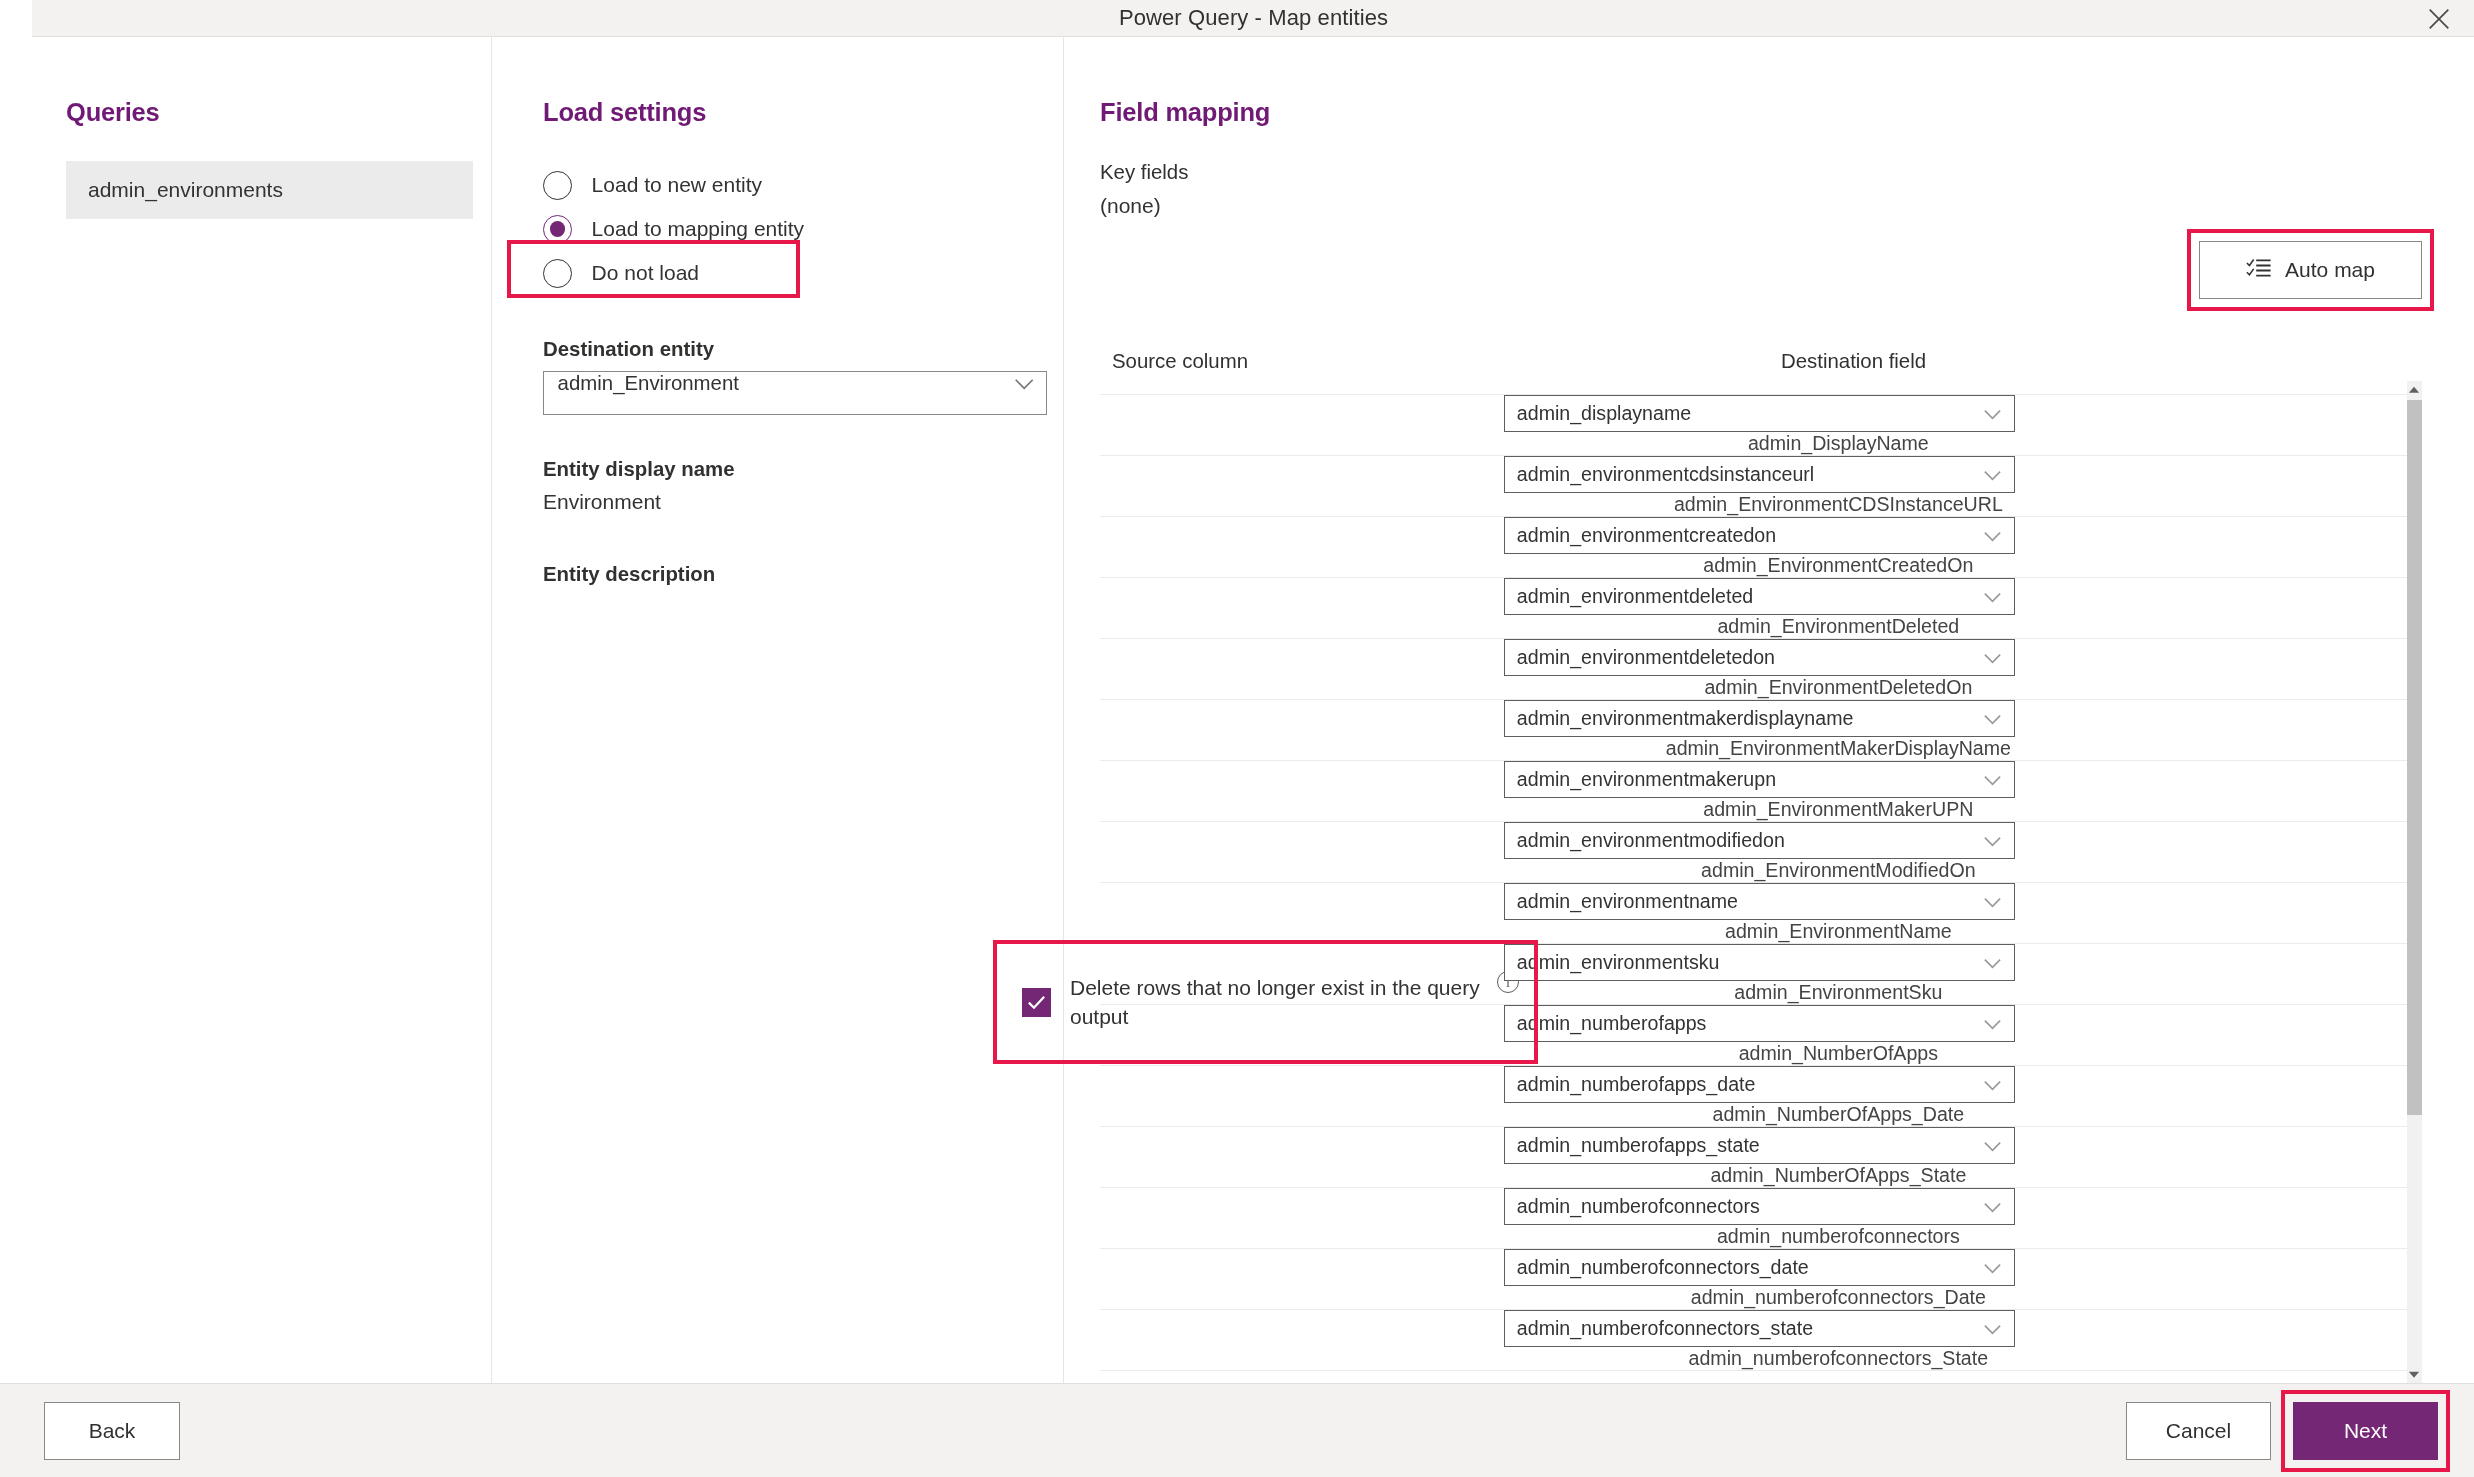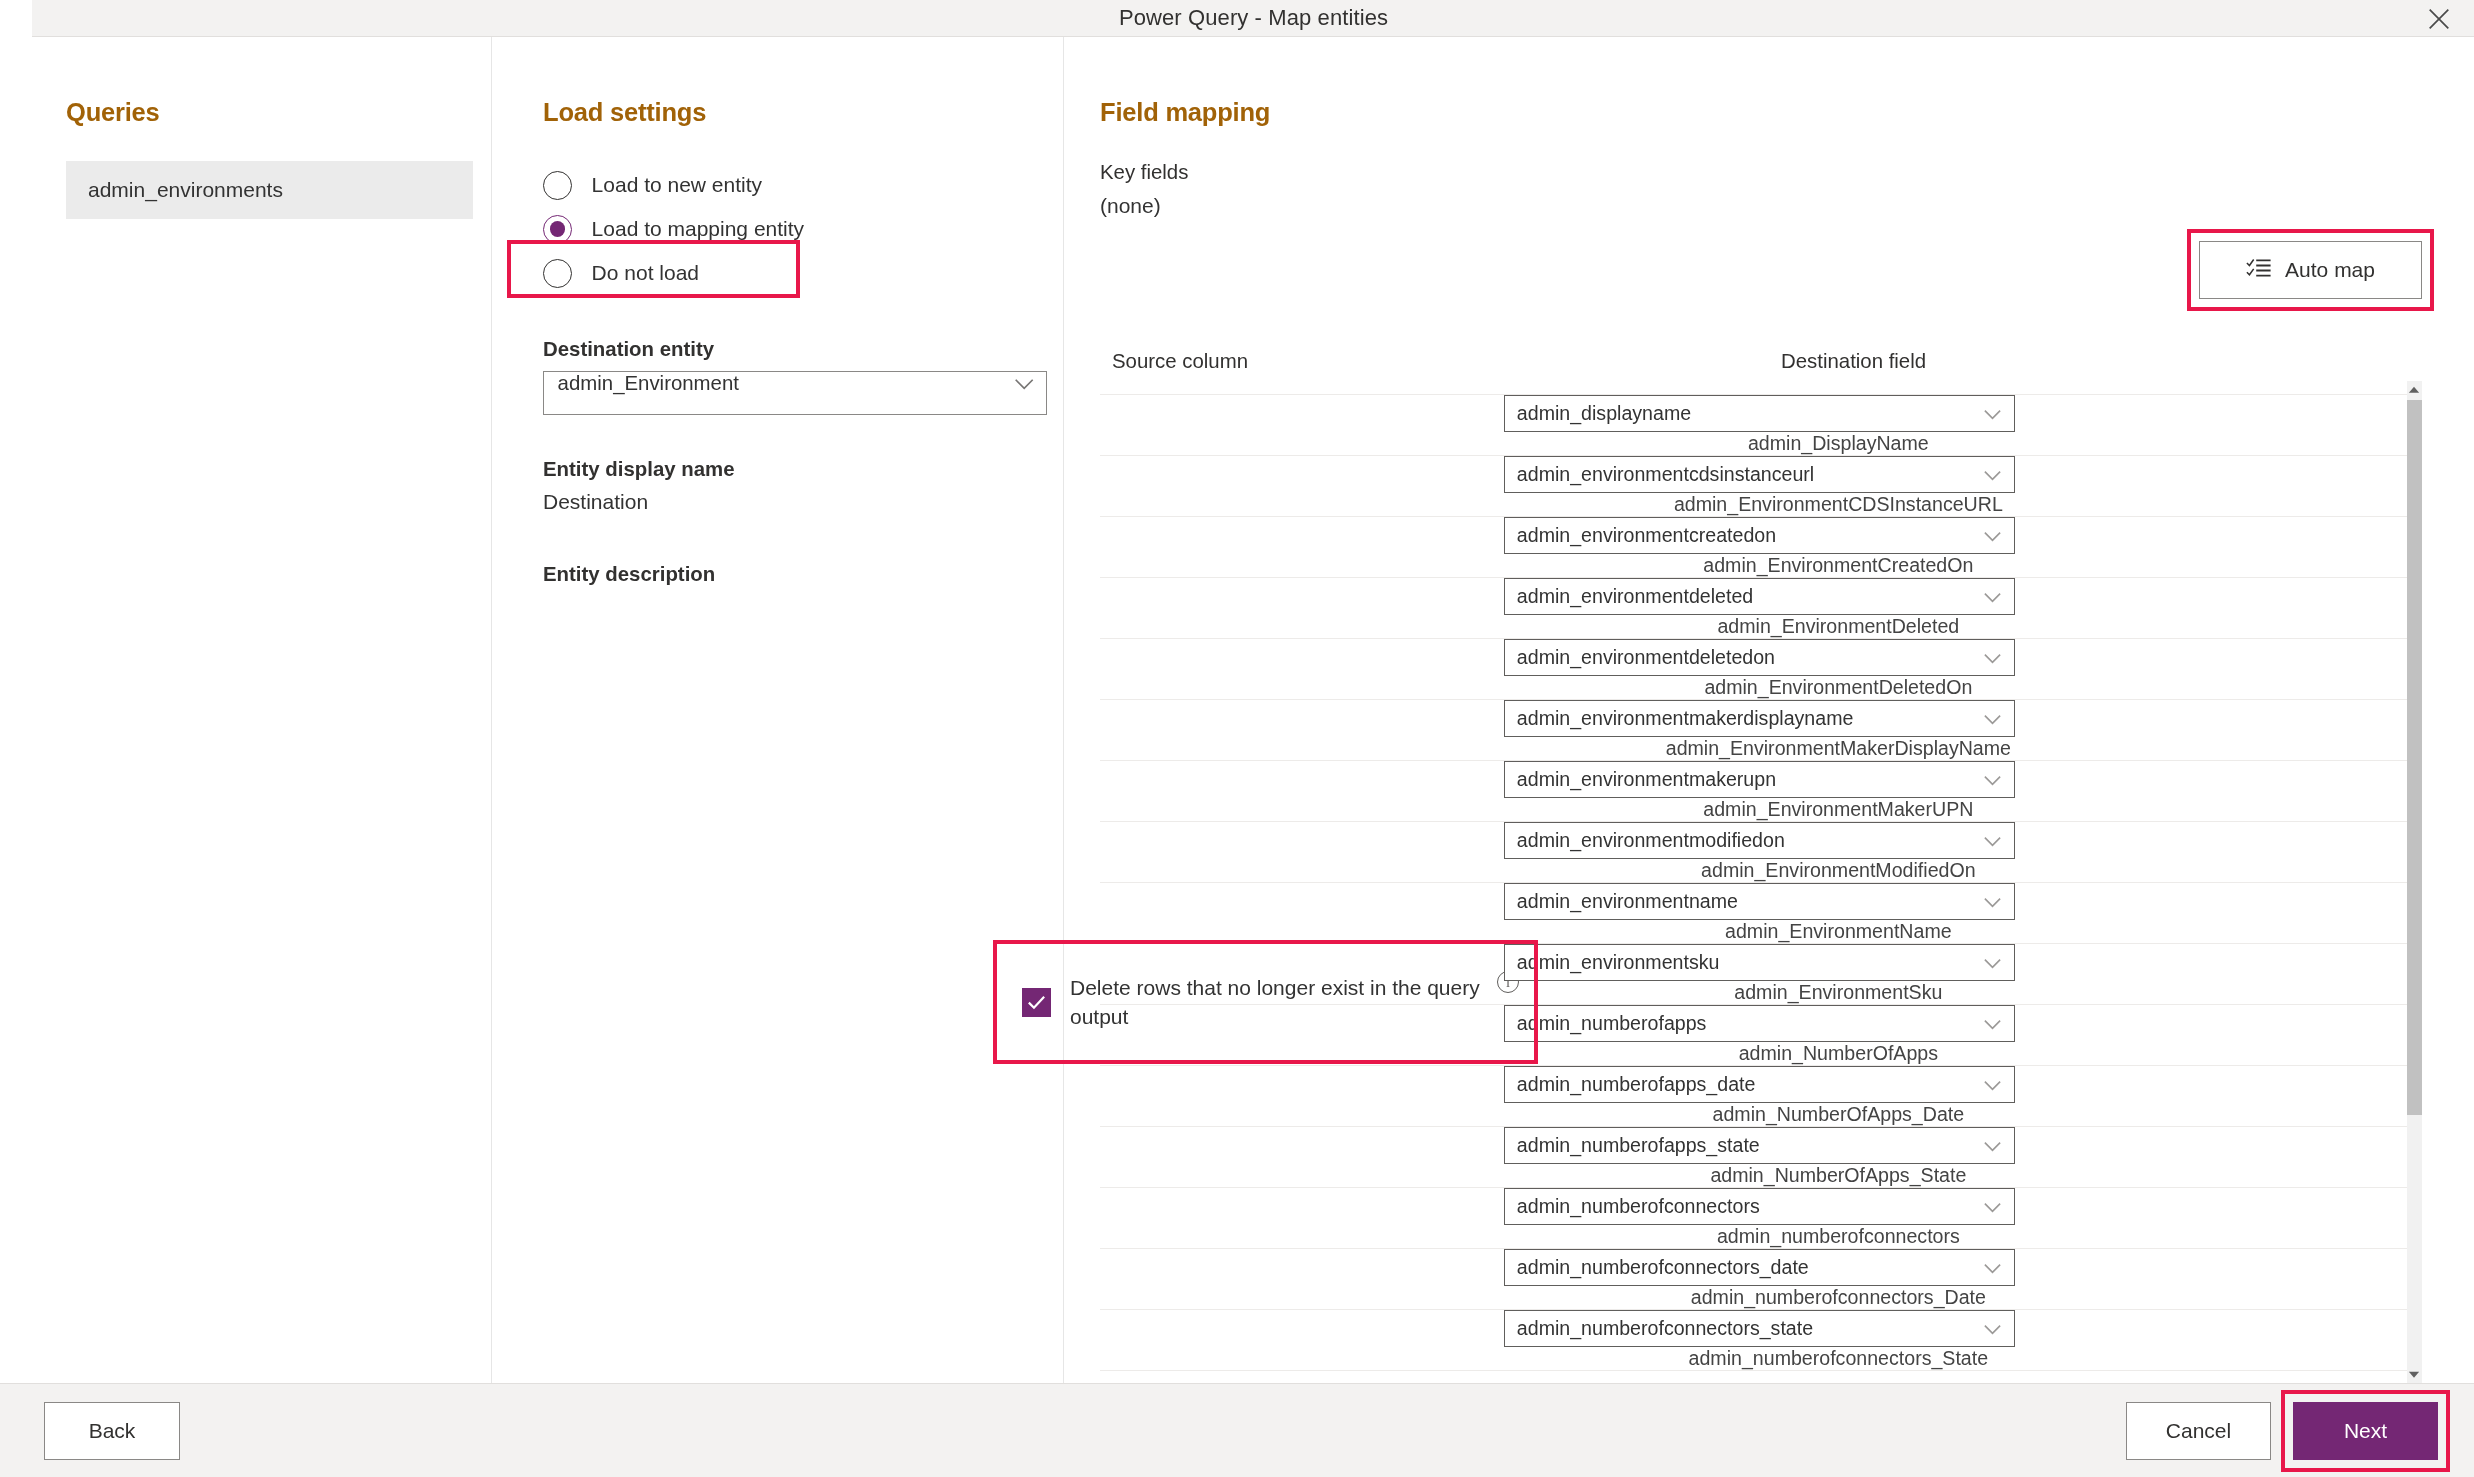--- a/index.html
+++ b/index.html
@@ -62,21 +62,21 @@
   .panel-queries {
     width: 492px;
     min-width: 492px;
     padding: 61px 0 0 66px;
     border-right: 0.9px solid #e6e6e6;
     position: relative;
   }
   .panel-heading {
     font-size: 25.5px;
     font-weight: bold;
-    color: #a16207;
+    color: #701a75;
     letter-spacing: -0.2px;
   }
   .query-item {
     margin-top: 34px;
     width: 407px;
     height: 58px;
     background: #ebebeb;
     display: flex;
     align-items: center;
     padding-left: 22px;
@@ -433,21 +433,21 @@
       <div class="combo">
         <span>admin_Environment</span>
         <span class="chev">
           <svg width="20.4" height="12" viewBox="0 0 24 14">
               <path d="M2 2 L12 12 L22 2" stroke="#605e5c" stroke-width="2" fill="none"></path>
             </svg>
         </span>
       </div>
 
       <div class="field-label mt-disp">Entity display name</div>
-      <div class="field-value" style="margin-top:8.5px;">Destination</div>
+      <div class="field-value" style="margin-top:8.5px;">Environment</div>
 
       <div class="field-label mt-descr">Entity description</div>
 
       <div class="checkbox-block">
         <span class="cbx">
           <svg width="19" height="15.3" viewBox="0 0 22 18">
               <path d="M2 9 L8 15 L20 2" stroke="#ffffff" stroke-width="2.6" fill="none"></path>
             </svg>
         </span>
         <span class="cbx-text">Delete rows that no longer exist in the query output</span>

